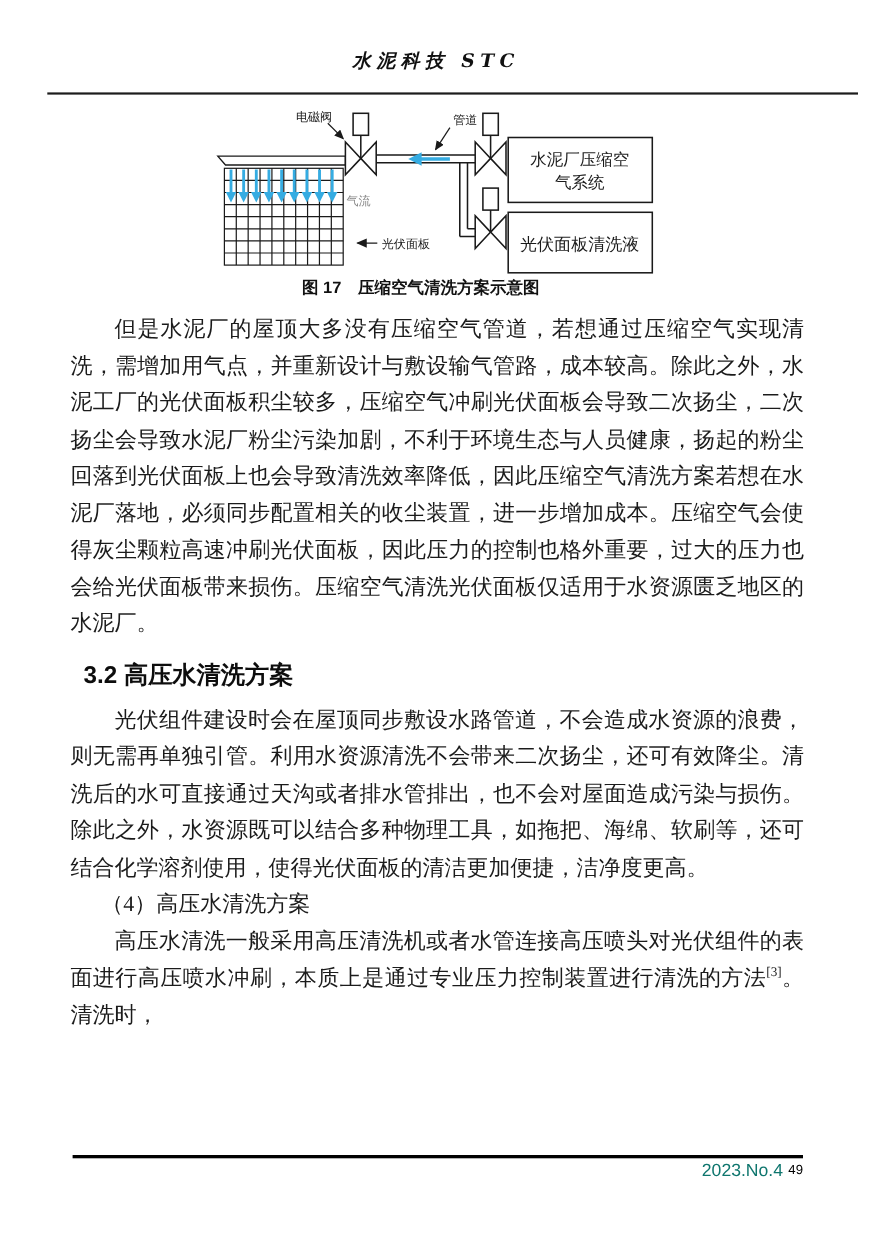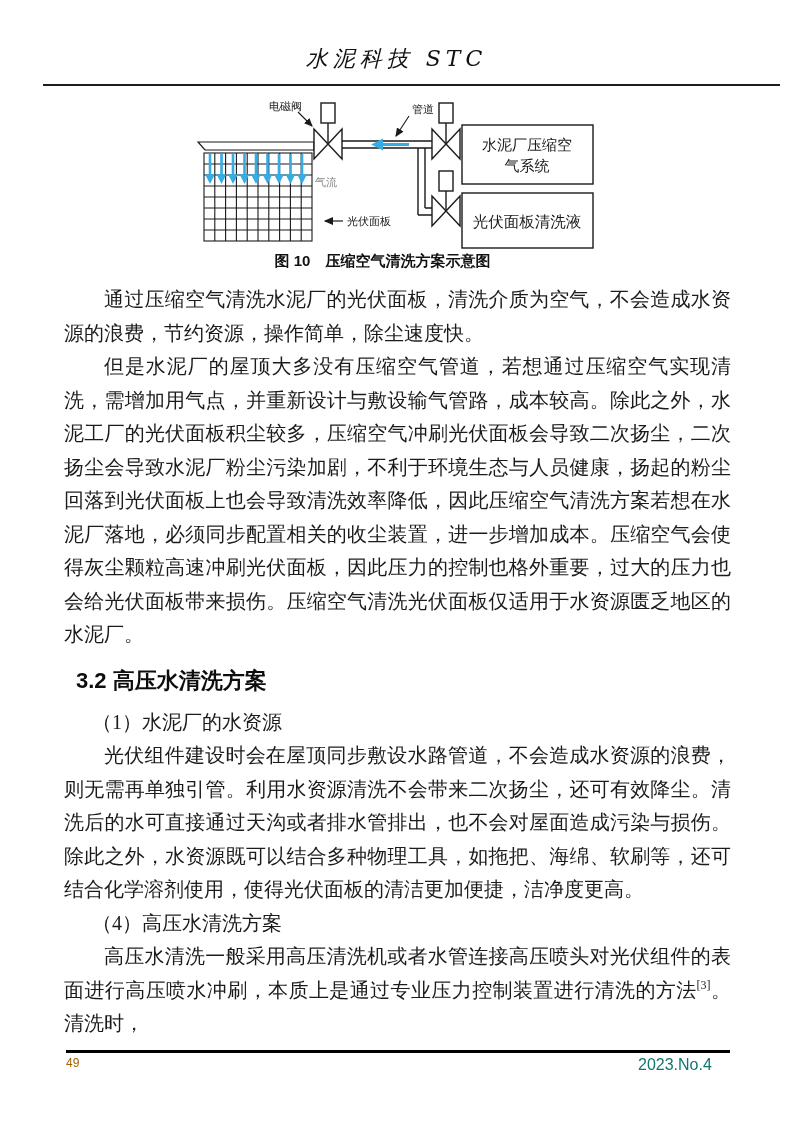--- a/index.html
+++ b/index.html
@@ -4,21 +4,21 @@
 <style>
   html,body{margin:0;padding:0;}
   body{
     width:793px;height:1122px;background:#ffffff;position:relative;overflow:hidden;
     font-family:"Liberation Serif","DejaVu Serif",serif;color:#1a1a1a;
   }
   .page{position:absolute;inset:0;}
   .journal-title{
     position:absolute;top:44px;left:0;right:0;text-align:center;
     font-family:"DejaVu Serif","Liberation Serif",serif;
-    font-style:italic;font-weight:normal;font-size:22px;letter-spacing:5px;color:#111;
+    font-style:italic;font-weight:bold;font-size:17px;letter-spacing:5px;color:#111;
   }
   .header-rule{position:absolute;top:84px;left:43px;width:737px;border-top:2.5px solid #1c1c1c;}
   .figure-wrap{position:absolute;top:96px;left:185px;width:420px;height:158px;}
   .figure-caption{
     position:absolute;top:252px;left:0;right:28px;text-align:center;
     font-family:"Liberation Sans","DejaVu Sans",sans-serif;font-weight:bold;font-size:15px;color:#111;
   }
   .article{
     position:absolute;top:283px;left:64px;width:667px;
     font-size:20px;line-height:33.5px;text-align:justify;color:#1b1b1b;
@@ -26,22 +26,22 @@
   .article p{margin:0;padding:0;}
   .article p.subheading{text-indent:28px;}
   .article p.paragraph{text-indent:40px;}
   .article p.section_heading{
     font-family:"Liberation Sans","DejaVu Sans",sans-serif;font-weight:bold;
     font-size:22px;line-height:34px;text-indent:0;margin-top:12px;margin-bottom:8px;color:#0d0d0d;margin-left:12px;
   }
   .article sup{font-size:12px;line-height:0;vertical-align:super;}
   .footer-rule{position:absolute;top:1050px;left:66px;width:664px;border-top:3px solid #000;}
   .page-number{
-    position:absolute;top:1056px;left:66px;width:664px;text-align:left;
-    font-family:"Liberation Sans","DejaVu Sans",sans-serif;font-size:12px;color:#a16207;
+    position:absolute;top:1056px;left:66px;width:664px;text-align:right;
+    font-family:"Liberation Sans","DejaVu Sans",sans-serif;font-size:12px;color:#000000;
   }
   .issue-number{
     position:absolute;top:1056px;left:638px;
     font-family:"Liberation Sans","DejaVu Sans",sans-serif;font-size:16px;color:#0f766e;
   }
   svg text{font-family:"Liberation Serif","DejaVu Serif",serif;fill:#1a1a1a;}
   svg text.grey{fill:#878787;}
 </style>
 </head>
 <body>
@@ -121,27 +121,25 @@
       <text x="227" y="17" font-size="11">管道</text>
       <line x1="224" y1="20" x2="211" y2="40" stroke="#1a1a1a" stroke-width="1.1" marker-end="url(#mBlack)"></line>
 
       <text class="grey" x="130" y="90" font-size="11">气流</text>
 
       <line x1="158" y1="125" x2="140" y2="125" stroke="#1a1a1a" stroke-width="1.2" marker-end="url(#mBlack)"></line>
       <text x="162" y="129" font-size="11">光伏面板</text>
     </svg>
   </div>
 
-  <div class="figure-caption">图 10　压缩空气清洗方案示意图</div>
+  <div class="figure-caption">图 17　压缩空气清洗方案示意图</div>
 
   <div class="article">
-      <p class="paragraph"><span>通过压缩空气清洗水泥厂的光伏面板，清洗介质为空气，不会造成水资源的浪费，节约资源，操作简单，除尘速度快。</span></p>
       <p class="paragraph"><span>但是水泥厂的屋顶大多没有压缩空气管道，若想通过压缩空气实现清洗，需增加用气点，并重新设计与敷设输气管路，成本较高。除此之外，水泥工厂的光伏面板积尘较多，压缩空气冲刷光伏面板会导致二次扬尘，二次扬尘会导致水泥厂粉尘污染加剧，不利于环境生态与人员健康，扬起的粉尘回落到光伏面板上也会导致清洗效率降低，因此压缩空气清洗方案若想在水泥厂落地，必须同步配置相关的收尘装置，进一步增加成本。压缩空气会使得灰尘颗粒高速冲刷光伏面板，因此压力的控制也格外重要，过大的压力也会给光伏面板带来损伤。压缩空气清洗光伏面板仅适用于水资源匮乏地区的水泥厂。</span></p>
       <p class="section_heading"><span>3.2 高压水清洗方案</span></p>
-      <p class="subheading"><span>（1）水泥厂的水资源</span></p>
       <p class="paragraph"><span>光伏组件建设时会在屋顶同步敷设水路管道，不会造成水资源的浪费，则无需再单独引管。利用水资源清洗不会带来二次扬尘，还可有效降尘。清洗后的水可直接通过天沟或者排水管排出，也不会对屋面造成污染与损伤。除此之外，水资源既可以结合多种物理工具，如拖把、海绵、软刷等，还可结合化学溶剂使用，使得光伏面板的清洁更加便捷，洁净度更高。</span></p>
       <p class="subheading"><span>（4）高压水清洗方案</span></p>
       <p class="paragraph"><span>高压水清洗一般采用高压清洗机或者水管连接高压喷头对光伏组件的表面进行高压喷水冲刷，本质上是通过专业压力控制装置进行清洗的方法</span><sup>[3]</sup><span>。清洗时，</span></p>
     </div>
 
   <div class="footer-rule"></div>
   <div class="page-number">49</div>
   <div class="issue-number">2023.No.4</div>
 
 </div>

